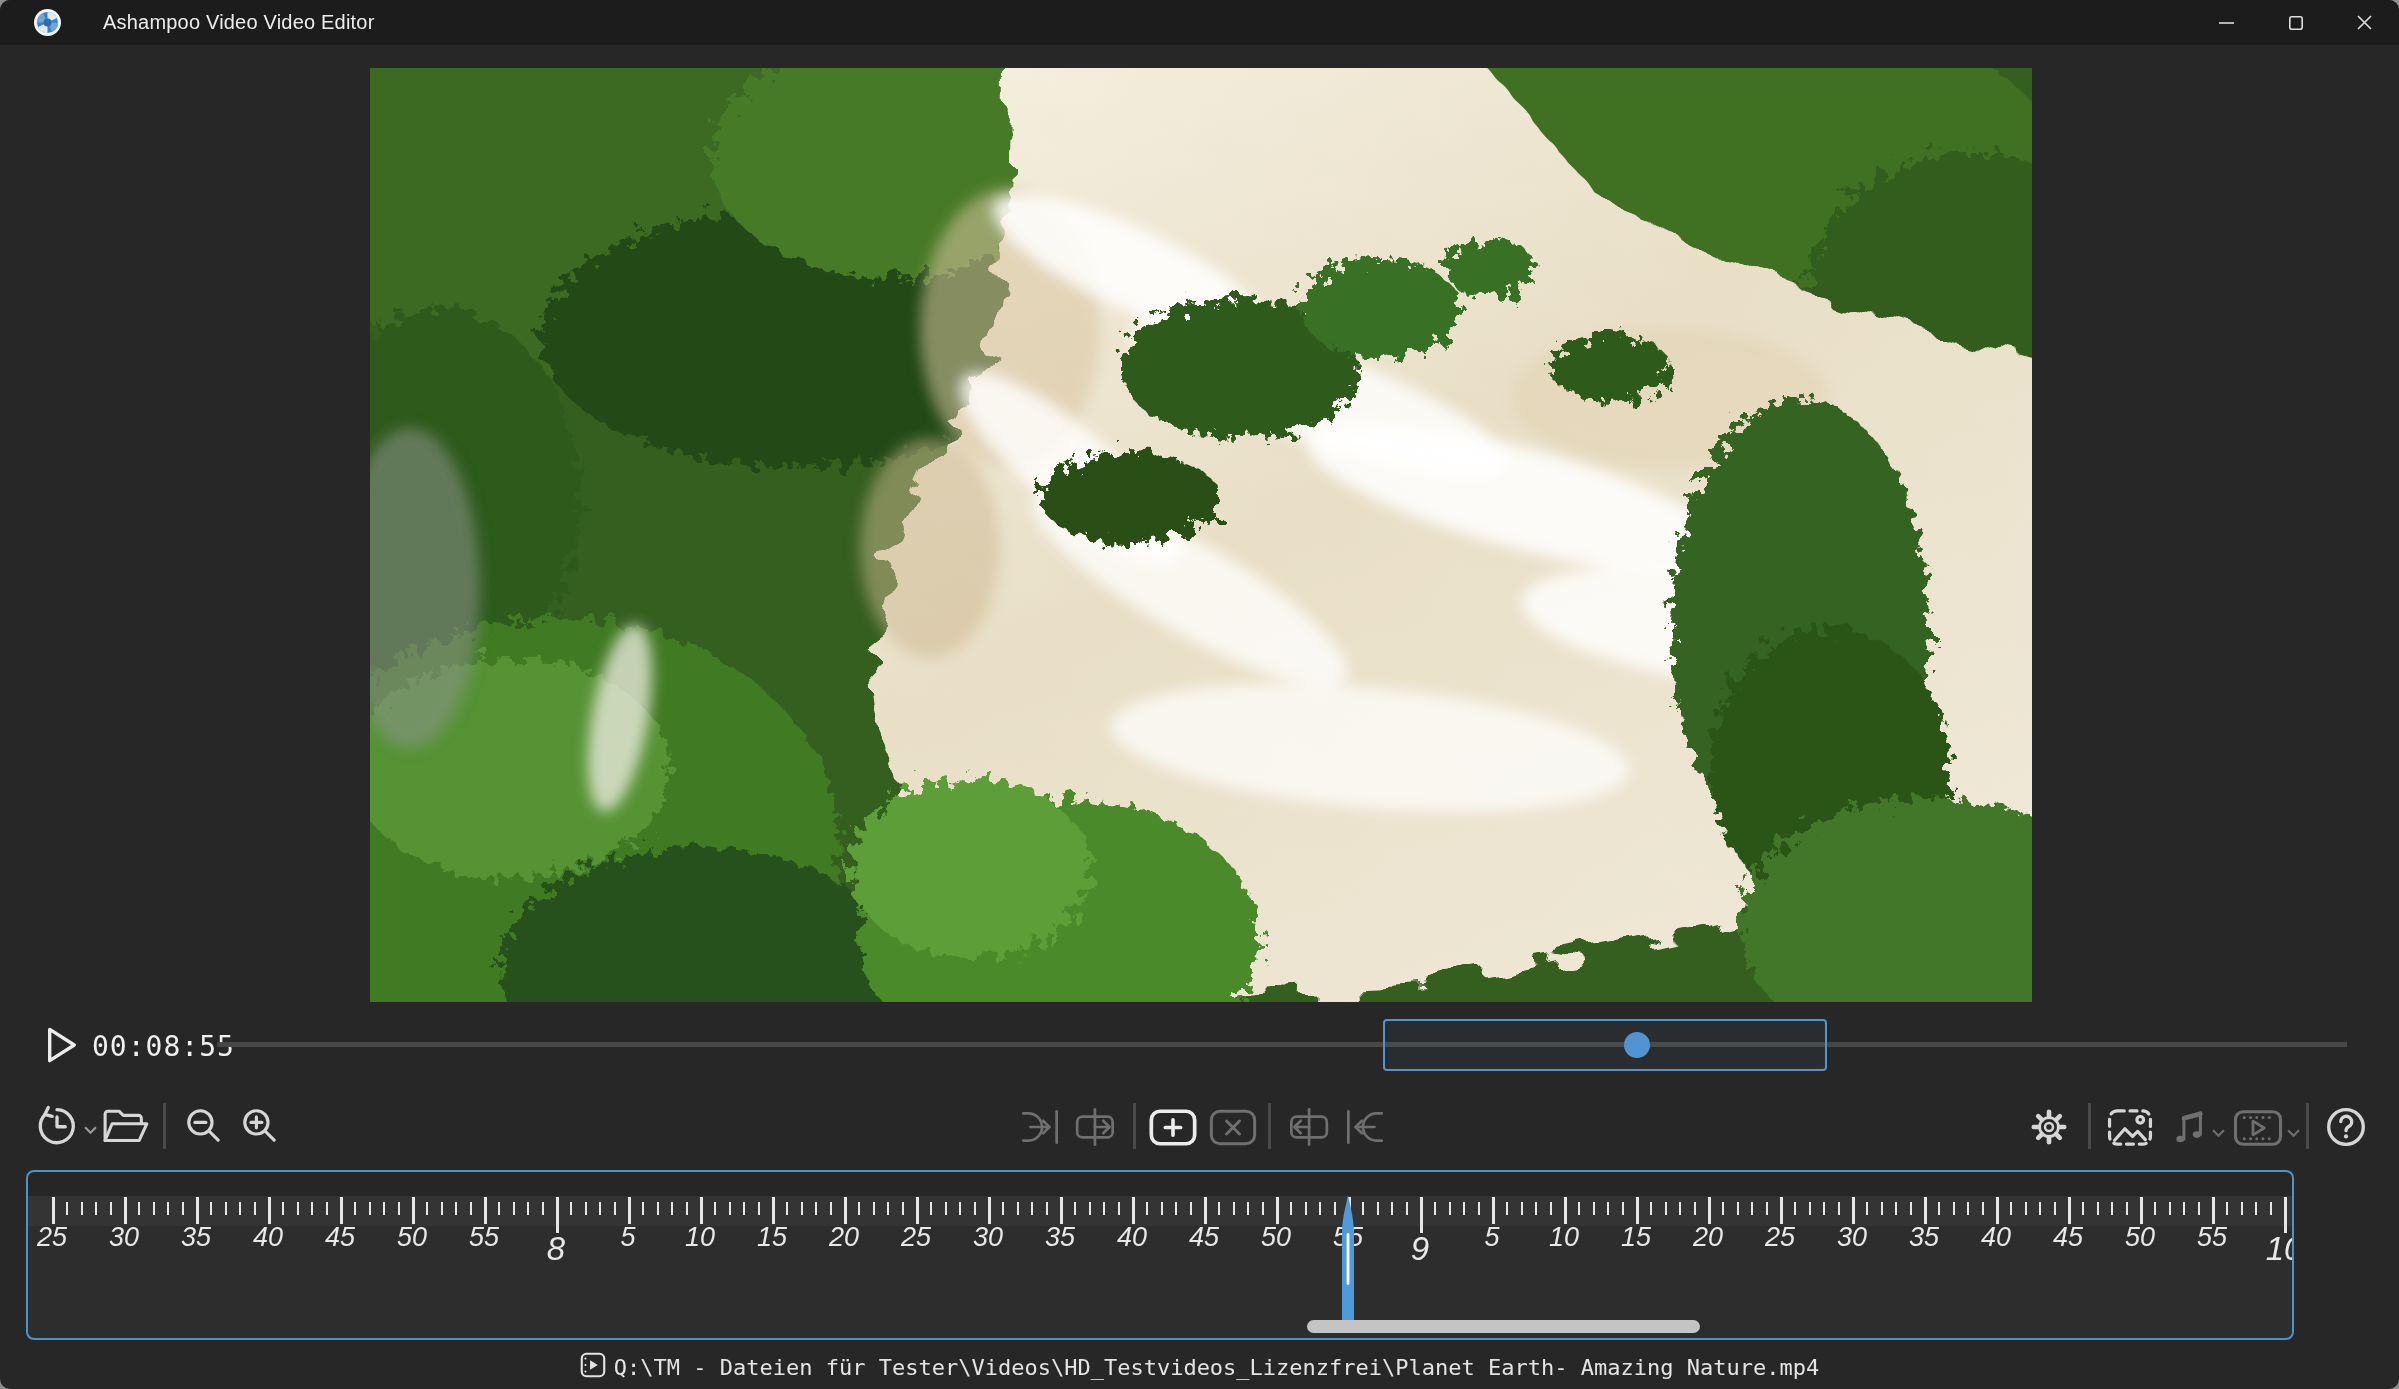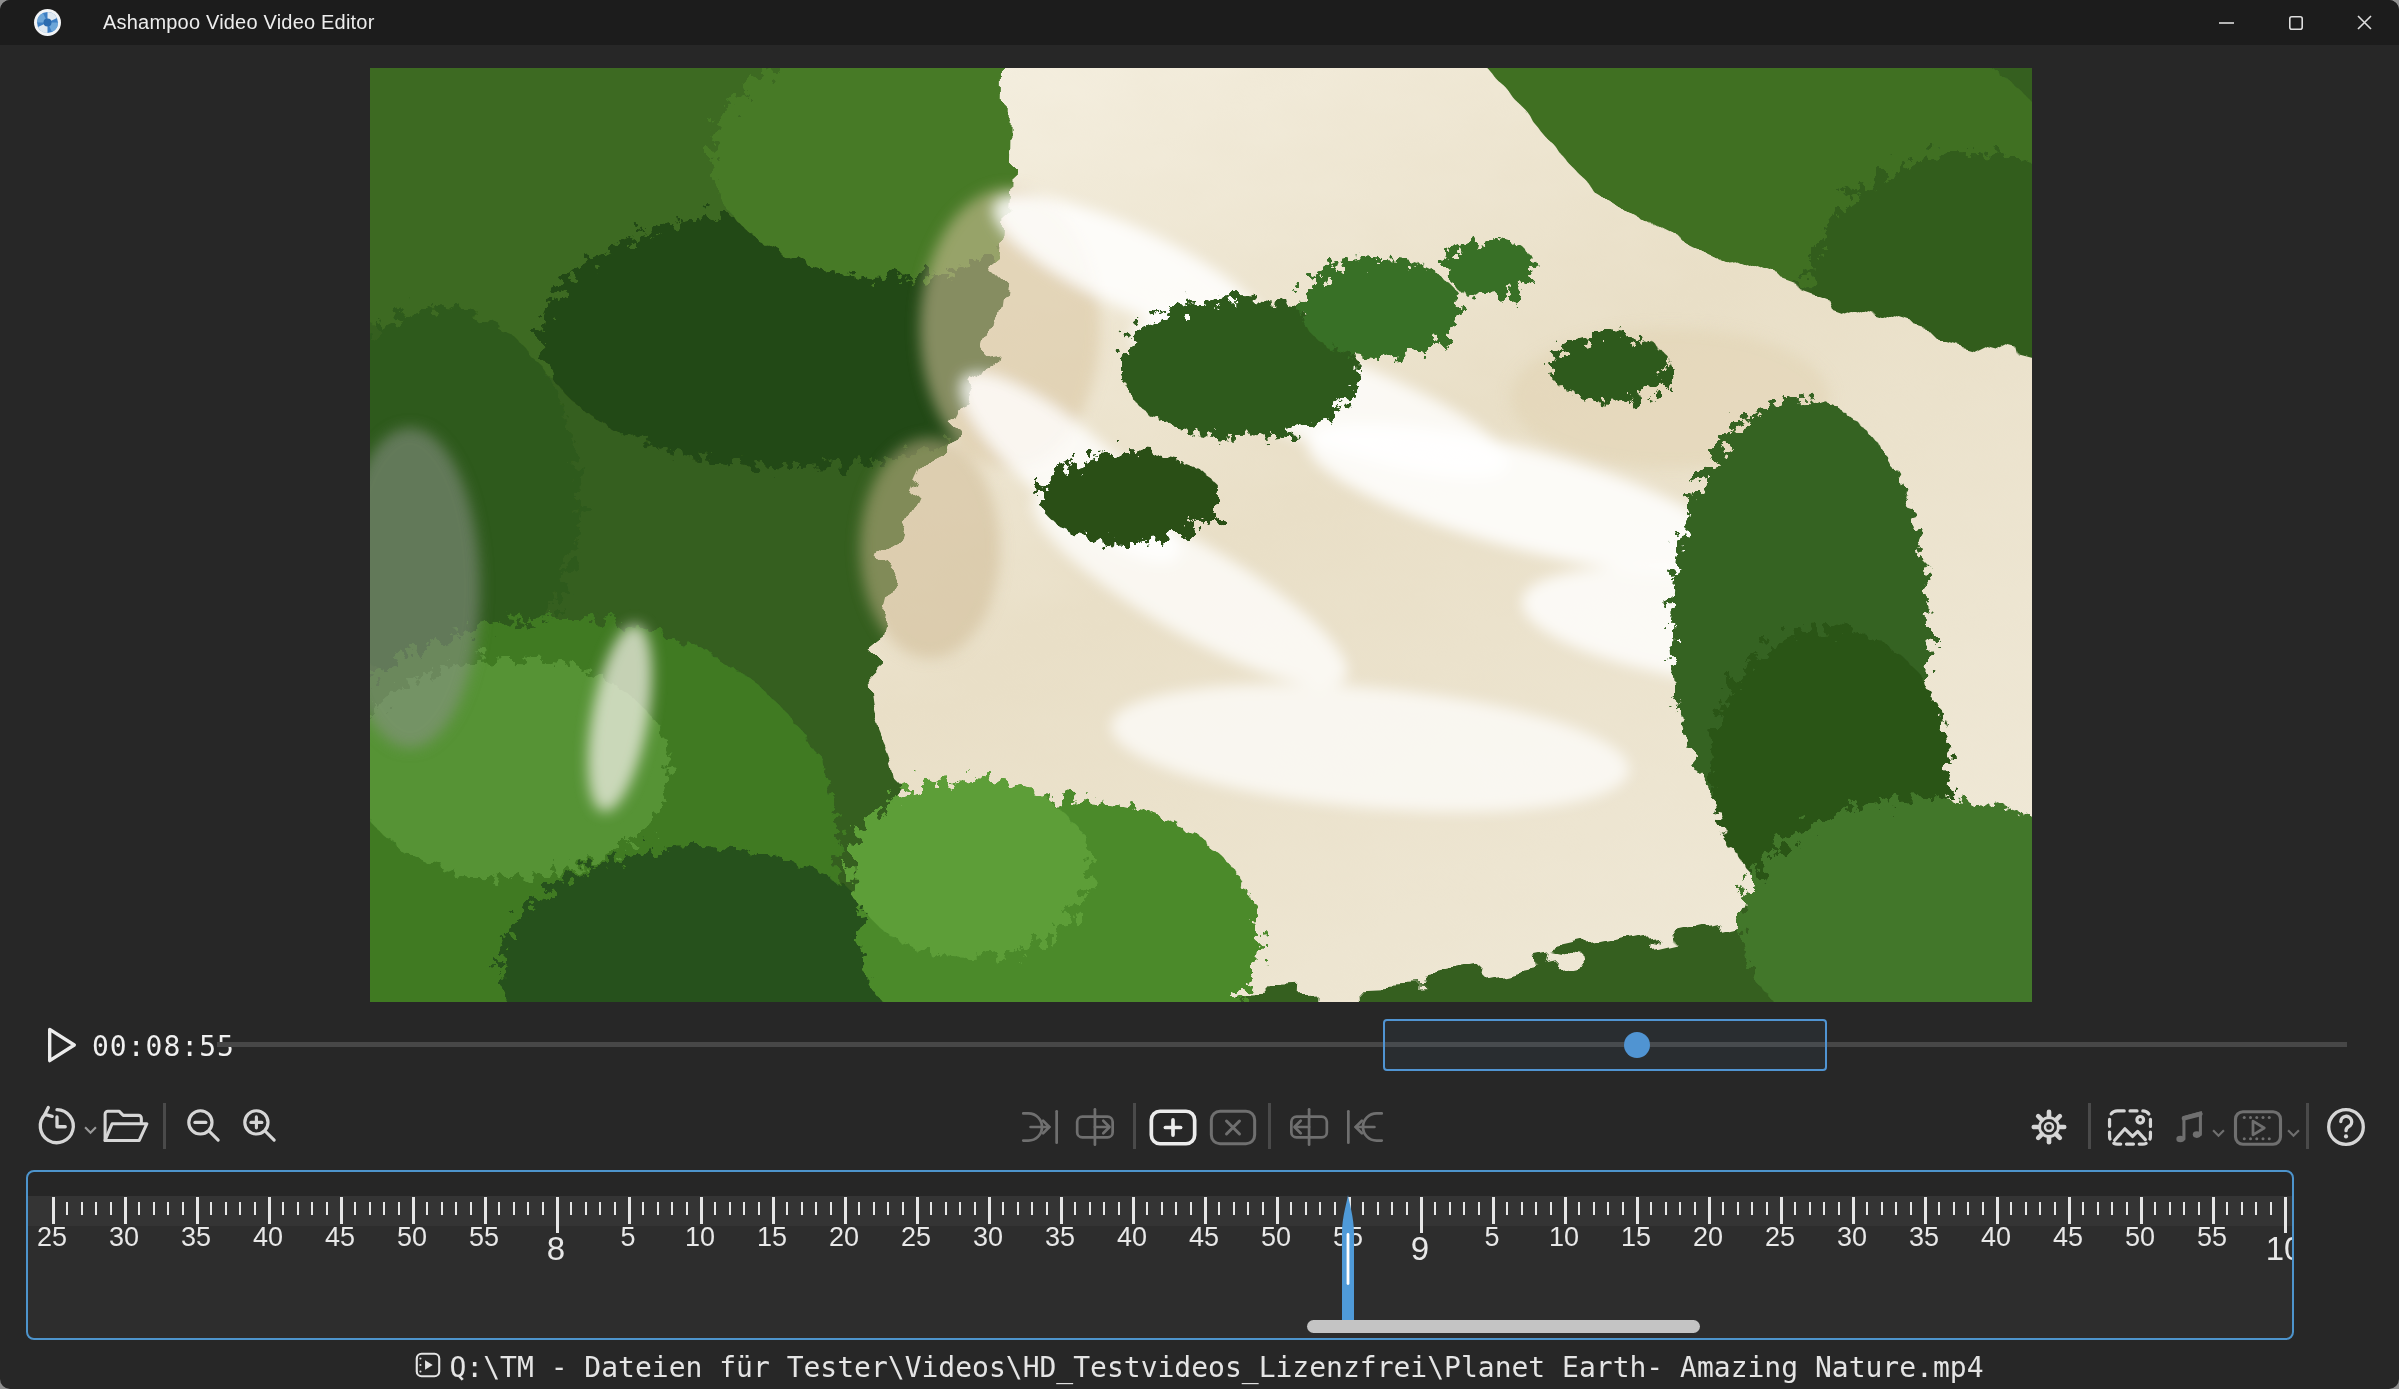--- a/index.html
+++ b/index.html
@@ -26,27 +26,27 @@
   .tool svg{display:block;}
   .tb-divider{position:absolute;top:1103px;width:3px;height:46px;background:#4a4a4a;}
   .chev{position:absolute;color:#9a9a9a;}
   .chev.dim{color:#6f6f6f;}
   
   .timeline-panel{position:absolute;left:26px;top:1170px;width:2264px;height:166px;border:2px solid #4d94cc;border-radius:8px;
     background:linear-gradient(#262626 0 24px,#343434 24px 54px,#2d2d2d 54px 100%);overflow:hidden;}
   .tick{position:absolute;width:2px;background:#e6e6e6;top:30px;height:13px;}
   .tick.five{width:3px;top:25px;height:27px;}
   .tick.minute{width:3px;top:25px;height:36px;}
-  .tick-label{position:absolute;top:50px;transform:translateX(-50%);font-size:27px;color:#e8e8e8;}
+  .tick-label{position:absolute;top:50px;transform:translateX(-50%);font-size:27px;color:#e8e8e8;font-style:italic;}
   .tick-label.minute{top:58px;font-size:33px;}
   .playhead{position:absolute;top:23px;width:14px;height:130px;z-index:2;}
   .h-scrollbar{position:absolute;left:1279px;top:148px;width:393px;height:13px;border-radius:7px;background:#c4c4c4;z-index:3;}
   
   .statusbar{position:absolute;left:0;top:1350px;width:2399px;height:34px;display:flex;align-items:center;justify-content:center;gap:8px;color:#e4e4e4;}
-  .file-path{font-family:"DejaVu Sans Mono",monospace;font-size:28px;}
+  .file-path{font-family:"DejaVu Sans Mono",monospace;font-size:22px;}
 </style>
 </head>
 <body>
 
 <div class="window">
 
   <div class="titlebar">
     <span class="app-logo">
       <svg width="29" height="29" viewBox="0 0 29 29">
         <circle cx="14.5" cy="14.5" r="13.5" fill="#f2f4f6"></circle>

